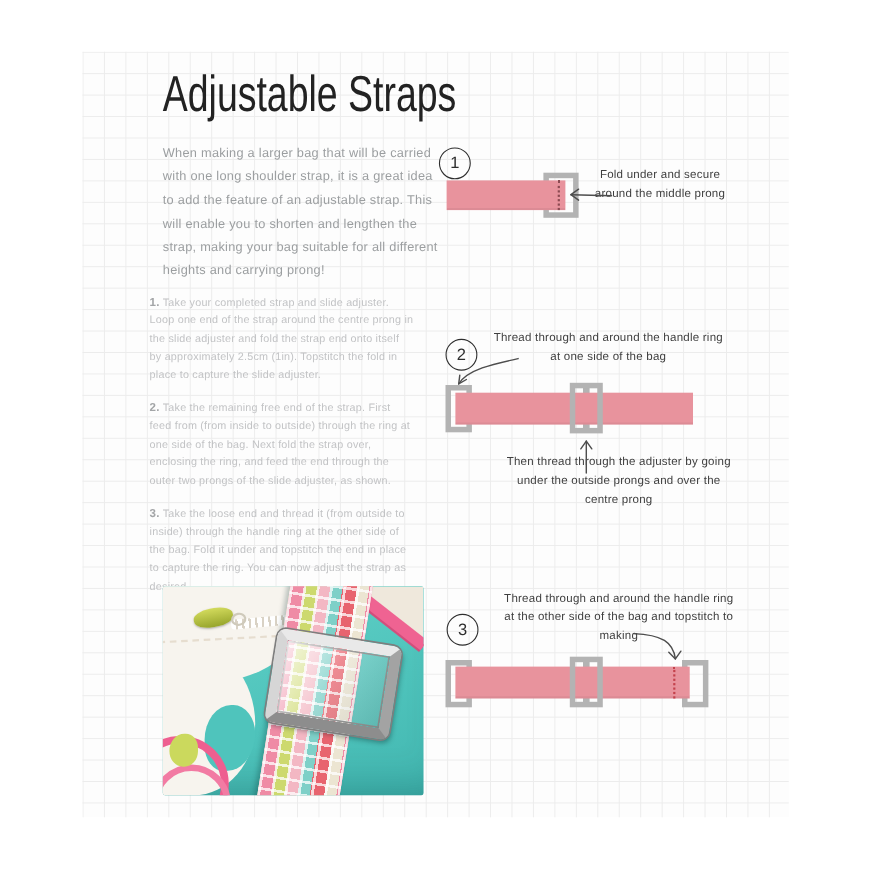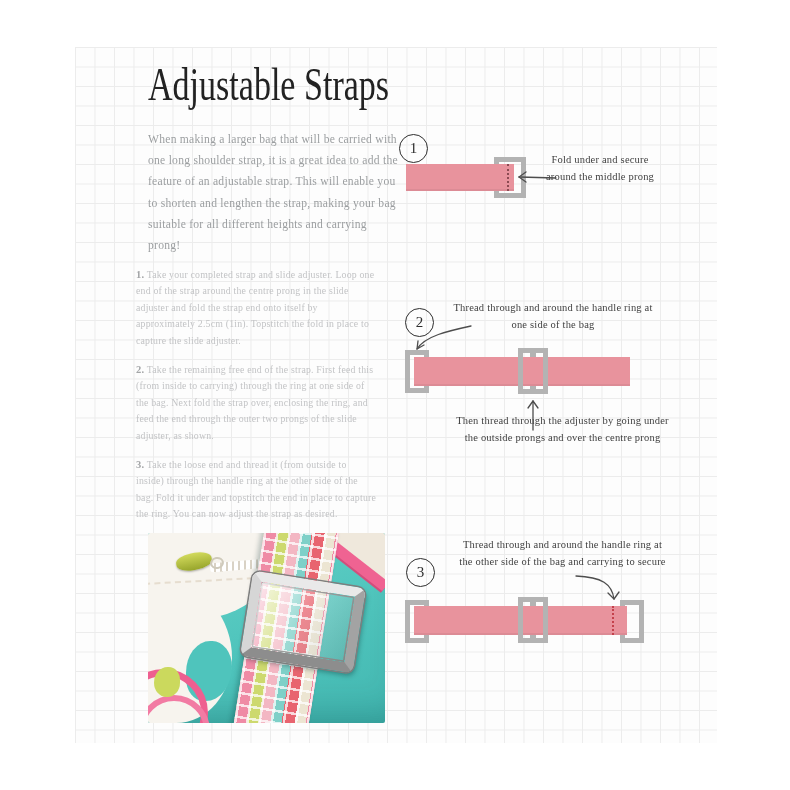--- a/index.html
+++ b/index.html
@@ -1,17 +1,17 @@
 <!DOCTYPE html>
 <html><head>
 <meta charset="utf-8">
 <style>
   html,body{margin:0;padding:0;background:#ffffff;}
   .page{position:relative;width:790px;height:790px;background:#ffffff;overflow:hidden;
-        font-family:Liberation Serif, serif;border-radius:21px;}
+        font-family:Liberation Sans, sans-serif;border-radius:21px;}
   .grid-paper{position:absolute;left:75px;top:47px;width:642px;height:696px;
       background-color:#fdfdfd;
       background-image:linear-gradient(#ececec 1px,transparent 1px),
                        linear-gradient(90deg,#ececec 1px,transparent 1px);
       background-size:19.5px 19.5px;}
   .title{position:absolute;left:148px;top:58px;margin:0;font-size:46px;font-weight:normal;
       color:#222;letter-spacing:0px;transform:scaleX(0.74);transform-origin:left top;
       white-space:nowrap;}
   .intro{position:absolute;left:148px;top:129px;width:252px;margin:0;
       font-size:11.6px;line-height:21.2px;color:#9b9ea0;letter-spacing:0.25px;}
@@ -78,21 +78,21 @@
 
 <div class="page">
   <div class="grid-paper"></div>
 
   <h1 class="title">Adjustable Straps</h1>
 
   <p class="intro">When making a larger bag that will be carried with one long shoulder strap, it is a great idea to add the feature of an adjustable strap. This will enable you to shorten and lengthen the strap, making your bag suitable for all different heights and carrying prong!</p>
 
   <div class="steps">
     <p class="step"><b>1.</b> <span>Take your completed strap and slide adjuster. Loop one end of the strap around the centre prong in the slide adjuster and fold the strap end onto itself by approximately 2.5cm (1in). Topstitch the fold in place to capture the slide adjuster.</span></p>
-    <p class="step"><b>2.</b> <span>Take the remaining free end of the strap. First feed this (from inside to carrying) through the ring at one side of the bag. Next fold the strap over, enclosing the ring, and feed the end through the outer two prongs of the slide adjuster, as shown.</span></p>
+    <p class="step"><b>2.</b> <span>Take the remaining free end of the strap. First feed from (from inside to outside) through the ring at one side of the bag. Next fold the strap over, enclosing the ring, and feed the end through the outer two prongs of the slide adjuster, as shown.</span></p>
     <p class="step"><b>3.</b> <span>Take the loose end and thread it (from outside to inside) through the handle ring at the other side of the bag. Fold it under and topstitch the end in place to capture the ring. You can now adjust the strap as desired.</span></p>
   </div>
 
   <div class="num-circle" style="left:399px;top:134px;">
       <span>1</span>
     </div>
   <div class="hw-frame z1" style="left:494px;top:157px;width:22px;height:31px;"></div>
   <div class="strap z2" style="left:406px;top:164px;width:108px;height:27px;"></div>
   <div class="dotline z3" style="left:507px;top:164px;height:27px;border-left:2px dotted #8c4a52;"></div>
   <div class="cap" style="left:540px;top:151px;width:120px;">Fold under and secure around the middle prong</div>
@@ -100,21 +100,21 @@
   <div class="cap" style="left:448px;top:299px;width:210px;">Thread through and around the handle ring at one side of the bag</div>
   <div class="num-circle" style="left:405px;top:308px;">
       <span>2</span>
     </div>
   <div class="hw-frame z1" style="left:405px;top:350px;width:14px;height:33px;"></div>
   <div class="prong z1" style="left:530px;top:352px;height:38px;"></div>
   <div class="strap z2" style="left:414px;top:357px;width:216px;height:29px;"></div>
   <div class="hw-frame z3" style="left:518px;top:348px;width:20px;height:36px;"></div>
   <div class="cap" style="left:445px;top:412px;width:215px;margin-left:10px;">Then thread through the adjuster by going under the outside prongs and over the centre prong</div>
 
-  <div class="cap" style="left:455px;top:536px;width:215px;">Thread through and around the handle ring at the other side of the bag and carrying to secure</div>
+  <div class="cap" style="left:455px;top:536px;width:215px;">Thread through and around the handle ring at the other side of the bag and topstitch to making</div>
   <div class="num-circle" style="left:406px;top:558px;">
       <span>3</span>
     </div>
   <div class="hw-frame z1" style="left:405px;top:600px;width:14px;height:33px;"></div>
   <div class="hw-frame z1" style="left:620px;top:600px;width:14px;height:33px;"></div>
   <div class="prong z1" style="left:530px;top:601px;height:38px;"></div>
   <div class="strap z2" style="left:414px;top:606px;width:213px;height:29px;"></div>
   <div class="hw-frame z3" style="left:518px;top:597px;width:20px;height:36px;"></div>
   <div class="dotline z3" style="left:612px;top:606px;height:29px;border-left:2px dotted #c4414b;"></div>
 

